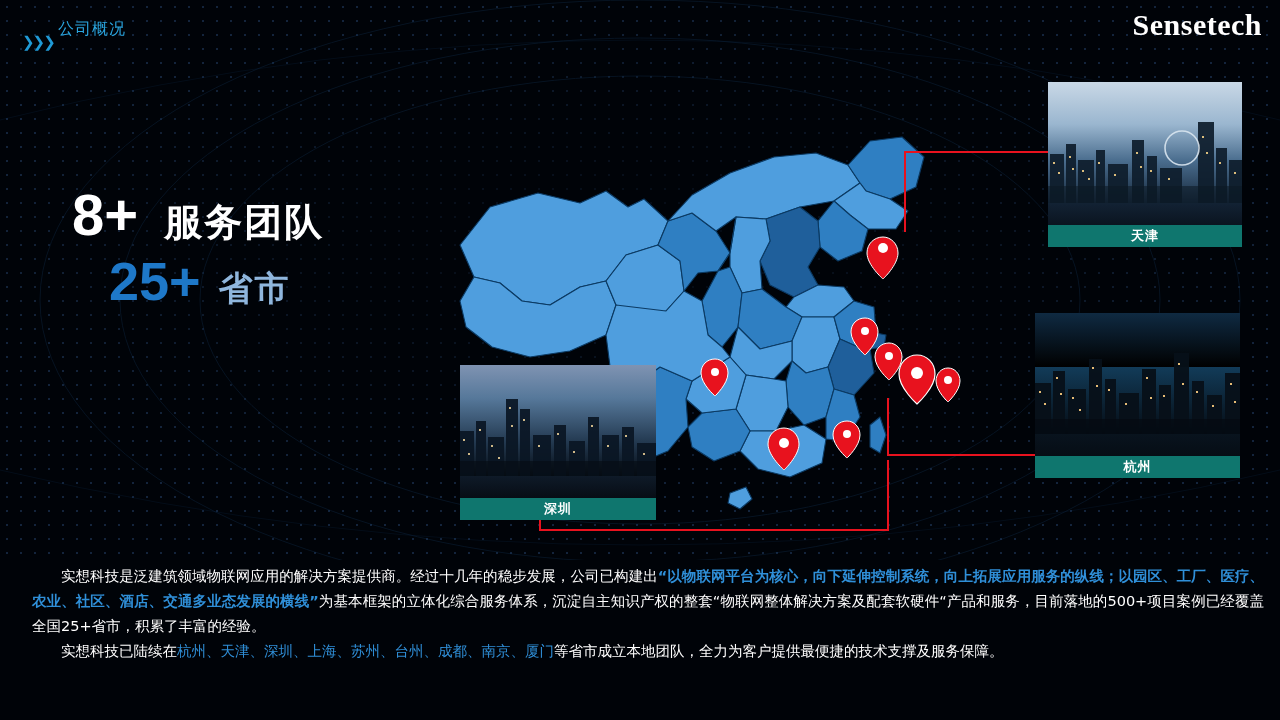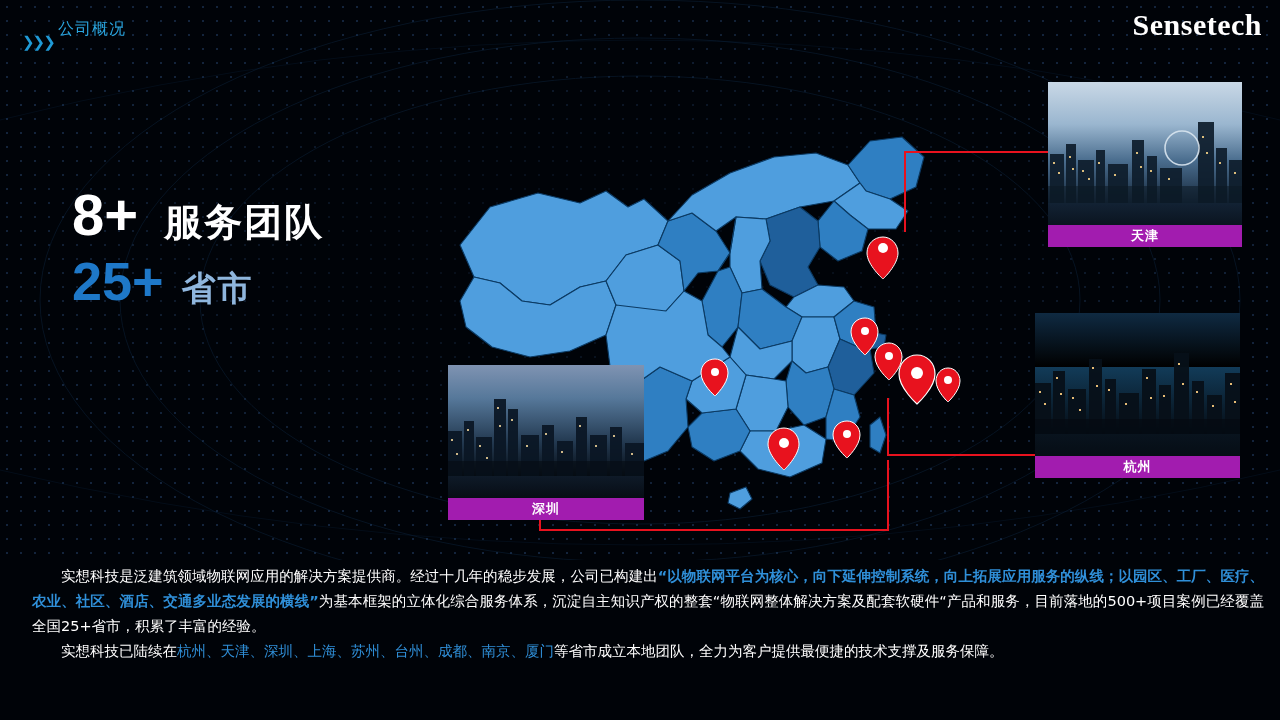--- a/index.html
+++ b/index.html
@@ -28,35 +28,35 @@
   .brand{position:absolute; right:18px; top:8px; font-size:30px; font-weight:bold; font-family:"Liberation Serif","DejaVu Serif",serif; color:#fff; letter-spacing:.5px;}
 
   
   .stats{position:absolute; left:72px; top:186px; width:380px;}
   .stat-row{display:flex; align-items:baseline; margin-bottom:6px;}
   .stat-num{font-weight:bold; font-family:"Liberation Sans",sans-serif; line-height:1;}
   .stat-lbl{font-weight:bold; line-height:1;}
   .r1 .stat-num{font-size:58px; color:#ffffff;}
   .r1 .stat-lbl{font-size:38px; color:#ffffff; margin-left:26px; letter-spacing:2px;}
   .r2{margin-top:10px;}
-  .r2 .stat-num{font-size:54px; color:#1e78c8;}
+  .r2 .stat-num{font-size:54px; color:#1e78c8;margin-left:37px;}
   .r2 .stat-lbl{font-size:34px; color:#8fb6dd; margin-left:18px; letter-spacing:2px;}
   .r3{margin-top:12px;}
   .r3 .stat-num{font-size:62px; color:#ef1d2a;}
   .r3 .stat-lbl{font-size:38px; color:#ef1d2a; margin-left:26px; letter-spacing:2px;}
 
   
   .map-wrap{position:absolute; left:430px; top:95px; width:560px; height:470px;}
   .map-wrap svg{display:block;}
 
   
   .city-card{position:absolute;}
   .city-photo{width:100%; height:100%; position:relative; overflow:hidden;}
   .city-cap{
-    background:#a21caf; color:#fff; text-align:center;
+    background:#0f766e; color:#fff; text-align:center;
     font-size:13px; font-weight:bold; line-height:22px; height:22px; letter-spacing:1px;
   }
   
   .photo-tj{background:linear-gradient(180deg,#b8cfe0 0%,#8fb3cf 28%,#4a6d8e 52%,#16283c 78%,#0a1420 100%);}
   
   .photo-hz{background:linear-gradient(180deg,#0e2236 0%,#16344e 30%,#0d1d2c 60%,#060d15 100%);}
   
   .photo-sz{background:linear-gradient(180deg,#6f86a8 0%,#51708f 25%,#2c4560 55%,#101d2c 80%,#070d15 100%);}
 
   
@@ -307,21 +307,21 @@
         <rect x="177" y="92" width="2" height="2"></rect>
           <rect x="195" y="70" width="2" height="2"></rect>
         <rect x="199" y="88" width="2" height="2"></rect>
       </g>
       <rect x="0" y="106" width="205" height="15" fill="#040a11" opacity="0.7"></rect>
     </svg>
   </div>
   <div class="city-cap">杭州</div>
 </div>
 
-<div class="city-card" style="left:448px; top:365px; width:196px; height:133px;">
+<div class="city-card" style="left:460px; top:365px; width:196px; height:133px;">
   <div class="city-photo photo-sz">
     <svg width="196" height="111" viewBox="0 0 196 111" style="position:absolute;left:0;top:0;">
       <defs>
         <linearGradient id="szsky" x1="0" y1="0" x2="0" y2="1">
           <stop offset="0%" stop-color="#7f93b2"></stop>
             <stop offset="30%" stop-color="#56789a"></stop>
           <stop offset="70%" stop-color="#22384f"></stop>
             <stop offset="100%" stop-color="#070d15"></stop>
         </linearGradient>
       </defs>

